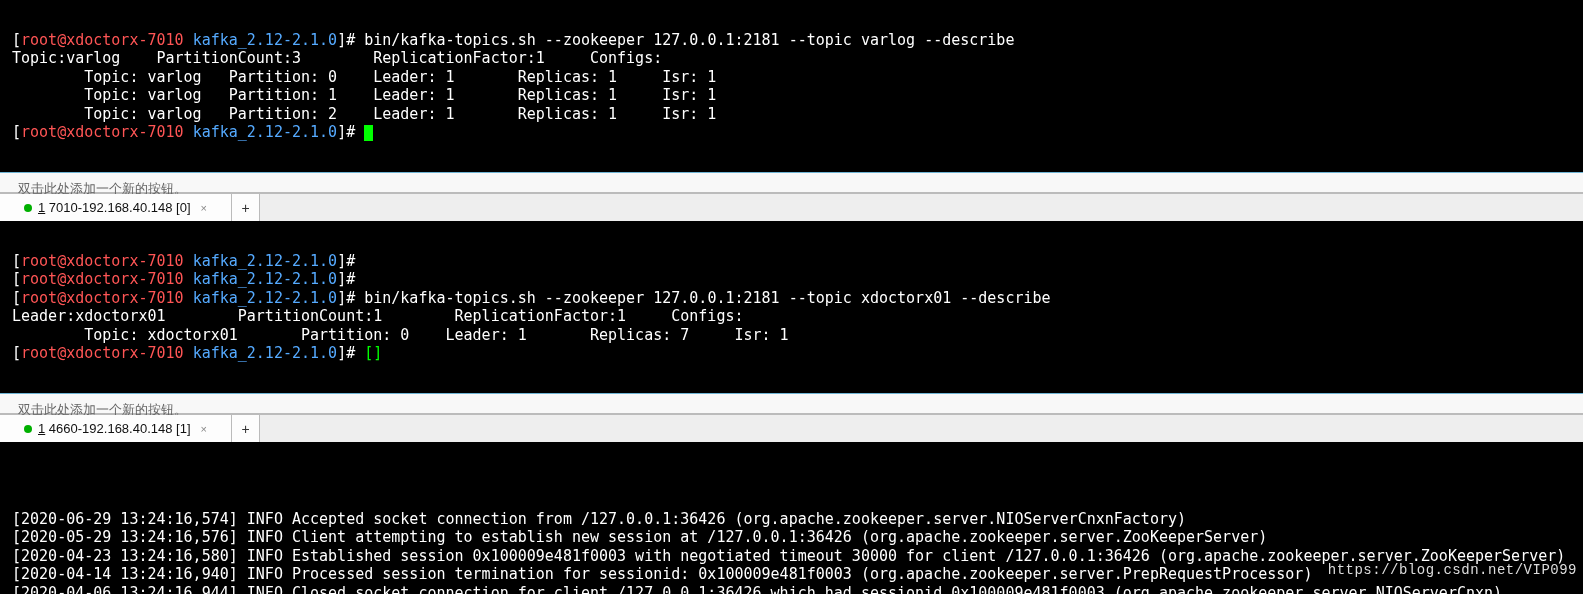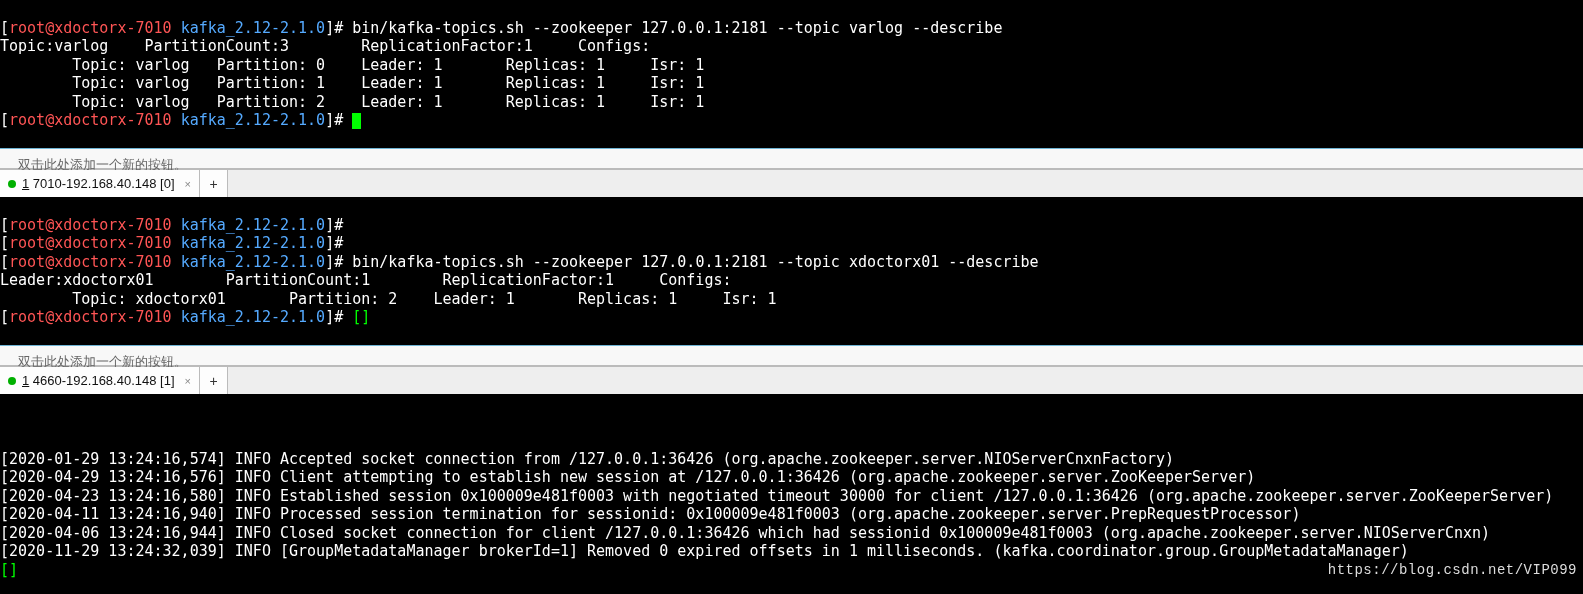--- a/index.html
+++ b/index.html
@@ -1,24 +1,24 @@
 <!DOCTYPE html>
 <html><head>
 <meta charset="utf-8">
 <style>
   * { margin:0; padding:0; box-sizing:border-box; }
   html,body { width:1583px; height:594px; font-family:"Consolas","Monaco",monospace; background:#000; color:#fff; overflow:hidden; }
-  .term { background:#000; color:#fff; font-size:15px; line-height:18.5px; white-space:pre; padding:0; }
+  .term { background:#000; color:#fff; font-size:15px; line-height:18.5px; white-space:pre; padding:12px; }
   .prompt-user { color:#ff5555; }
   .prompt-path { color:#55aaff; }
   .cursor-g { background:#00ff00; color:#000; display:inline-block; width:9px; height:16px; vertical-align:middle; }
   .cursor-o { color:#00ff00; display:inline-block; }
   .hintbar { height:21px; background:#f8f8f8; color:#666; font-size:13px; font-family:"Microsoft YaHei","SimSun",sans-serif; line-height:32px; padding-left:18px; border-top:1px solid #6fb4d4; border-bottom:1px solid #bbb; }
   .tabbar { height:28px; background:#eee; border-top:1px solid #bbb; display:flex; align-items:stretch; font-family:"Segoe UI",sans-serif; font-size:13px; }
-  .tab { display:flex; align-items:center; padding:0 8px; background:#fdfdfd; border-right:1px solid #bbb; gap:6px; cursor:pointer; }
+  .tab { display:flex; align-items:center; padding:0 24px; background:#fdfdfd; border-right:1px solid #bbb; gap:6px; cursor:pointer; }
   .tab .dot { width:8px; height:8px; border-radius:50%; background:#00b000; }
   .tab .lbl { color:#111; }
   .tab .lbl u { text-decoration:underline; }
   .tab .close { color:#888; font-size:11px; margin-left:4px; }
   .addtab { display:flex; align-items:center; justify-content:center; width:28px; background:#fdfdfd; border-right:1px solid #bbb; color:#333; cursor:pointer; font-size:14px;}
   .watermark { position:absolute; right:6px; bottom:16px; color:#ddd; font-size:14px; font-family:Liberation Mono, monospace; letter-spacing:0.5px;}
 </style>
 </head>
 <body>
 
@@ -41,41 +41,41 @@
     <span class="close">×</span>
   </div>
   <div class="addtab">+</div>
 </div>
 
 <div class="term">
 <span>[</span><span class="prompt-user">root@xdoctorx-7010</span> <span class="prompt-path">kafka_2.12-2.1.0</span><span>]#</span>
 <span>[</span><span class="prompt-user">root@xdoctorx-7010</span> <span class="prompt-path">kafka_2.12-2.1.0</span><span>]#</span>
 <span>[</span><span class="prompt-user">root@xdoctorx-7010</span> <span class="prompt-path">kafka_2.12-2.1.0</span><span>]# </span><span>bin/kafka-topics.sh --zookeeper 127.0.0.1:2181 --topic xdoctorx01 --describe</span>
 <span>Leader:xdoctorx01        PartitionCount:1        ReplicationFactor:1     Configs:</span>
-<span>        Topic: xdoctorx01       Partition: 2    Leader: 1       Replicas: 1     Isr: 1</span>
+<span>        Topic: xdoctorx01       Partition: 0    Leader: 1       Replicas: 7     Isr: 1</span>
 <span>[</span><span class="prompt-user">root@xdoctorx-7010</span> <span class="prompt-path">kafka_2.12-2.1.0</span><span>]# </span><span class="cursor-o">[]</span>
 <span> </span>
 </div>
 
 <div class="hintbar">双击此处添加一个新的按钮。</div>
 
 <div class="tabbar">
   <div class="tab">
     <span class="dot"></span>
     <span class="lbl"><u>1</u> <span>4660-192.168.40.148 [1]</span></span>
     <span class="close">×</span>
   </div>
   <div class="addtab">+</div>
 </div>
 
 <div class="term">
 <span> </span>
 <span> </span>
-<span>[2020-01-29 13:24:16,574] INFO Accepted socket connection from /127.0.0.1:36426 (org.apache.zookeeper.server.NIOServerCnxnFactory)</span>
-<span>[2020-04-29 13:24:16,576] INFO Client attempting to establish new session at /127.0.0.1:36426 (org.apache.zookeeper.server.ZooKeeperServer)</span>
+<span>[2020-06-29 13:24:16,574] INFO Accepted socket connection from /127.0.0.1:36426 (org.apache.zookeeper.server.NIOServerCnxnFactory)</span>
+<span>[2020-05-29 13:24:16,576] INFO Client attempting to establish new session at /127.0.0.1:36426 (org.apache.zookeeper.server.ZooKeeperServer)</span>
 <span>[2020-04-23 13:24:16,580] INFO Established session 0x100009e481f0003 with negotiated timeout 30000 for client /127.0.0.1:36426 (org.apache.zookeeper.server.ZooKeeperServer)</span>
-<span>[2020-04-11 13:24:16,940] INFO Processed session termination for sessionid: 0x100009e481f0003 (org.apache.zookeeper.server.PrepRequestProcessor)</span>
+<span>[2020-04-14 13:24:16,940] INFO Processed session termination for sessionid: 0x100009e481f0003 (org.apache.zookeeper.server.PrepRequestProcessor)</span>
 <span>[2020-04-06 13:24:16,944] INFO Closed socket connection for client /127.0.0.1:36426 which had sessionid 0x100009e481f0003 (org.apache.zookeeper.server.NIOServerCnxn)</span>
 <span>[2020-11-29 13:24:32,039] INFO [GroupMetadataManager brokerId=1] Removed 0 expired offsets in 1 milliseconds. (kafka.coordinator.group.GroupMetadataManager)</span>
 <span class="cursor-o">[]</span>
 </div>
 
 <div class="watermark">https://blog.csdn.net/VIP099</div>
 
 </body></html>

